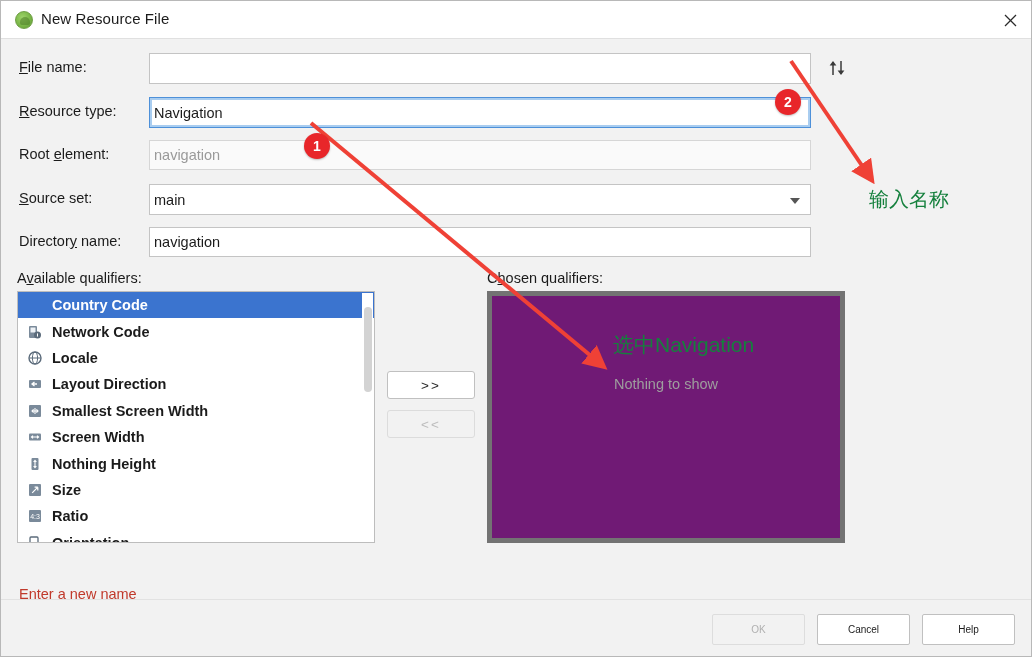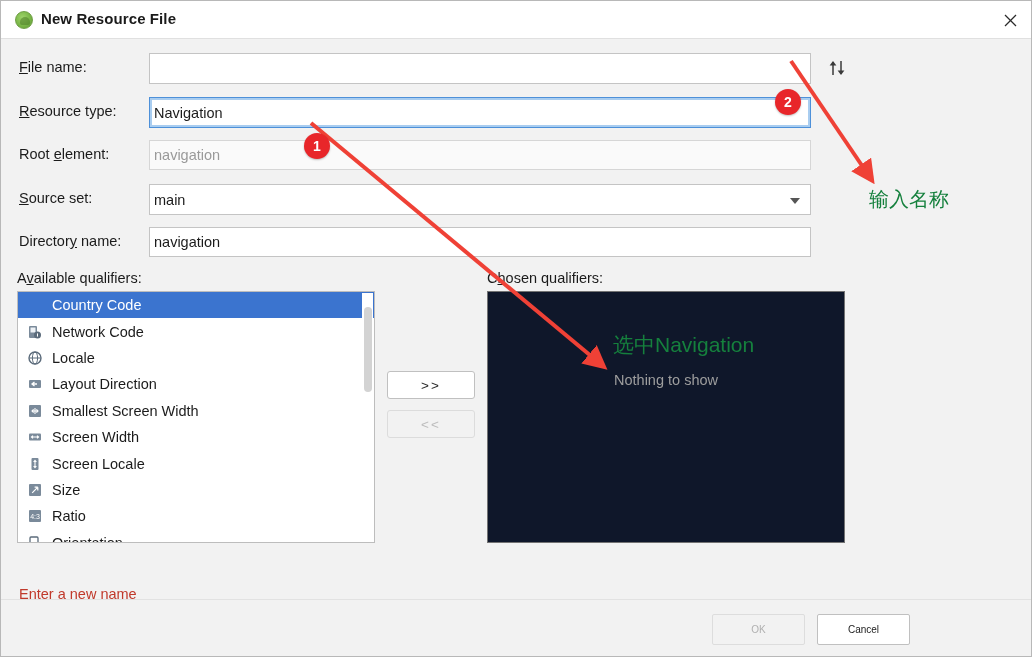--- a/index.html
+++ b/index.html
@@ -17,21 +17,20 @@
     border: 1px solid #b8b8b8;
     overflow: hidden;
   }
 
   
   #titlebar {
     position: absolute; left: 0; top: 0;
     width: 1032px; height: 38px;
     background: #ffffff;
     border-bottom: 1px solid #e0e0e0;
-    font-weight: bold;
   }
   #app-icon {
     position: absolute; left: 14px; top: 10px;
     width: 18px; height: 18px; border-radius: 50%;
     background: radial-gradient(circle at 40% 35%, #9ed36a 0%, #7ab648 55%, #5e9a35 100%);
     border: 1px solid #6f9f45;
   }
   #app-icon::before {
     content: ""; position: absolute; left: 4px; top: 5px;
     width: 10px; height: 8px; border-radius: 5px 5px 2px 2px;
@@ -116,39 +115,39 @@
     cursor: default;
   }
   .qrow.selected { background: #3b74cf; color: #ffffff; }
   .qicon {
     width: 16px; height: 16px;
     margin-right: 9px;
     flex: 0 0 16px;
     display: flex; align-items: center; justify-content: center;
   }
   .qrow.selected .qicon { opacity: .9; }
-  .qlabel { white-space: nowrap; }
+  .qlabel { white-space: nowrap; font-weight: bold; }
 
   #avail-scrollbar {
     position: absolute; right: 1px; top: 1px;
     width: 11px; height: 250px;
     background: #ffffff;
   }
   #avail-thumb {
     position: absolute; left: 2px; top: 14px;
     width: 8px; height: 85px;
     background: #d3d3d3; border-radius: 4px;
     cursor: pointer;
   }
 
   #chosen-list {
     position: absolute; left: 486px; top: 290px;
     width: 358px; height: 252px;
-    background: #0f172a;
-    border: 1px solid #737373;
+    background: #701a75;
+    border: 5px solid #737373;
   }
   #nothing-to-show {
     position: absolute; left: 0; right: 0; top: 80px;
     text-align: center;
     font-size: 14.5px; color: #9e9e9e;
   }
 
   .xfer-btn {
     position: absolute; left: 386px;
     width: 88px; height: 28px;
@@ -343,21 +342,21 @@
           </span>
           <span class="qlabel">Screen Width</span>
         </div>
         <div class="qrow">
           <span class="qicon">
             <svg width="14" height="14" viewBox="0 0 14 14">
               <rect x="3.5" y="1" width="7" height="12" rx="1" fill="#7a8a9a"></rect>
               <path d="M7 3.5v7M5.6 5 7 3.4 8.4 5M5.6 9 7 10.6 8.4 9" stroke="#fff" stroke-width="1.1" fill="none"></path>
             </svg>
           </span>
-          <span class="qlabel">Screen Locale</span>
+          <span class="qlabel">Nothing Height</span>
         </div>
         <div class="qrow">
           <span class="qicon">
             <svg width="14" height="14" viewBox="0 0 14 14">
               <rect x="1" y="1" width="12" height="12" rx="1" fill="#7a8a9a"></rect>
               <path d="M4.2 9.8 9.8 4.2M9.8 4.2H6.6M9.8 4.2v3.2" stroke="#fff" stroke-width="1.2" fill="none"></path>
             </svg>
           </span>
           <span class="qlabel">Size</span>
         </div>
@@ -393,20 +392,21 @@
   </div>
 
   <div id="btn-add" class="xfer-btn">&gt;&gt;</div>
   <div id="btn-remove" class="xfer-btn disabled">&lt;&lt;</div>
 
   <div id="validation-msg">Enter a new name</div>
   <div id="footer-sep"></div>
 
   <div id="btn-ok" class="dlg-btn disabled">OK</div>
   <div id="btn-cancel" class="dlg-btn">Cancel</div>
+  <div id="btn-help" class="dlg-btn">Help</div>
 
   <svg id="annot-svg">
     <defs>
       <marker id="arrowhead" markerWidth="6" markerHeight="6" refX="2.6" refY="3" orient="auto" markerUnits="strokeWidth">
         <path d="M0,0 L6,3 L0,6 Z" fill="#ef4136"></path>
       </marker>
     </defs>
 
     <line x1="310" y1="122" x2="596" y2="360" stroke="#ef4136" stroke-width="4" marker-end="url(#arrowhead)"></line>
 

